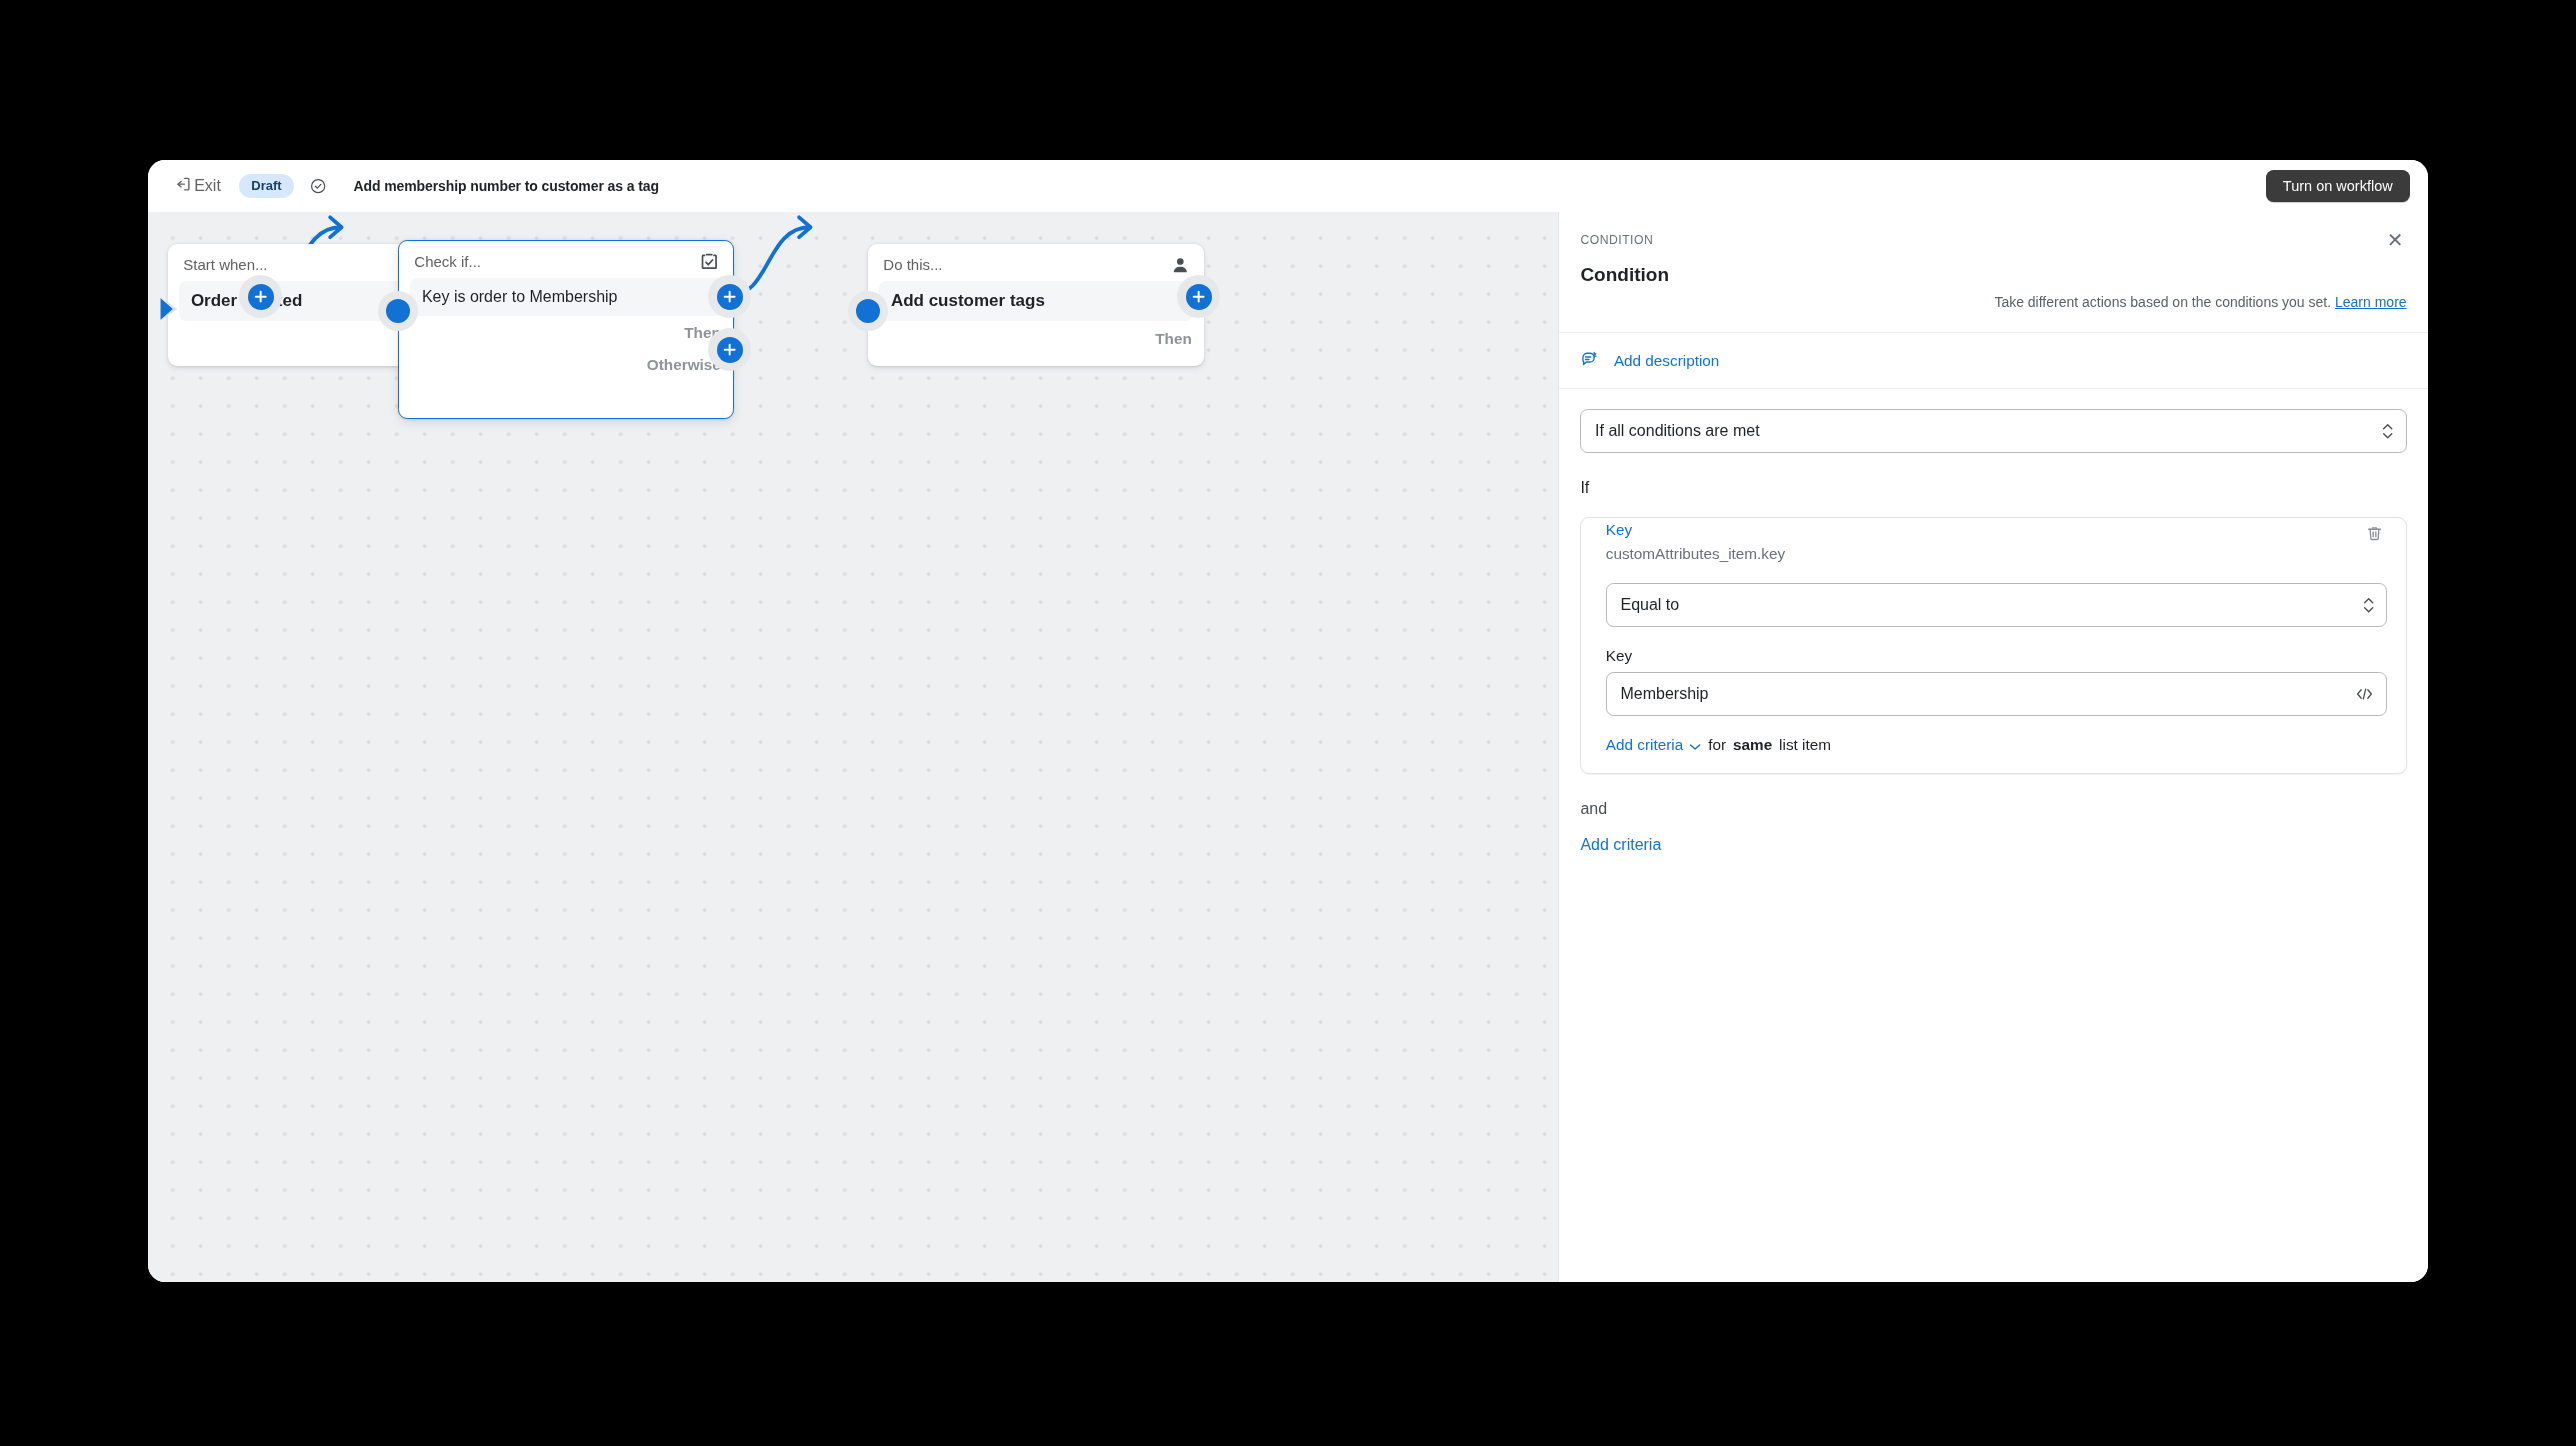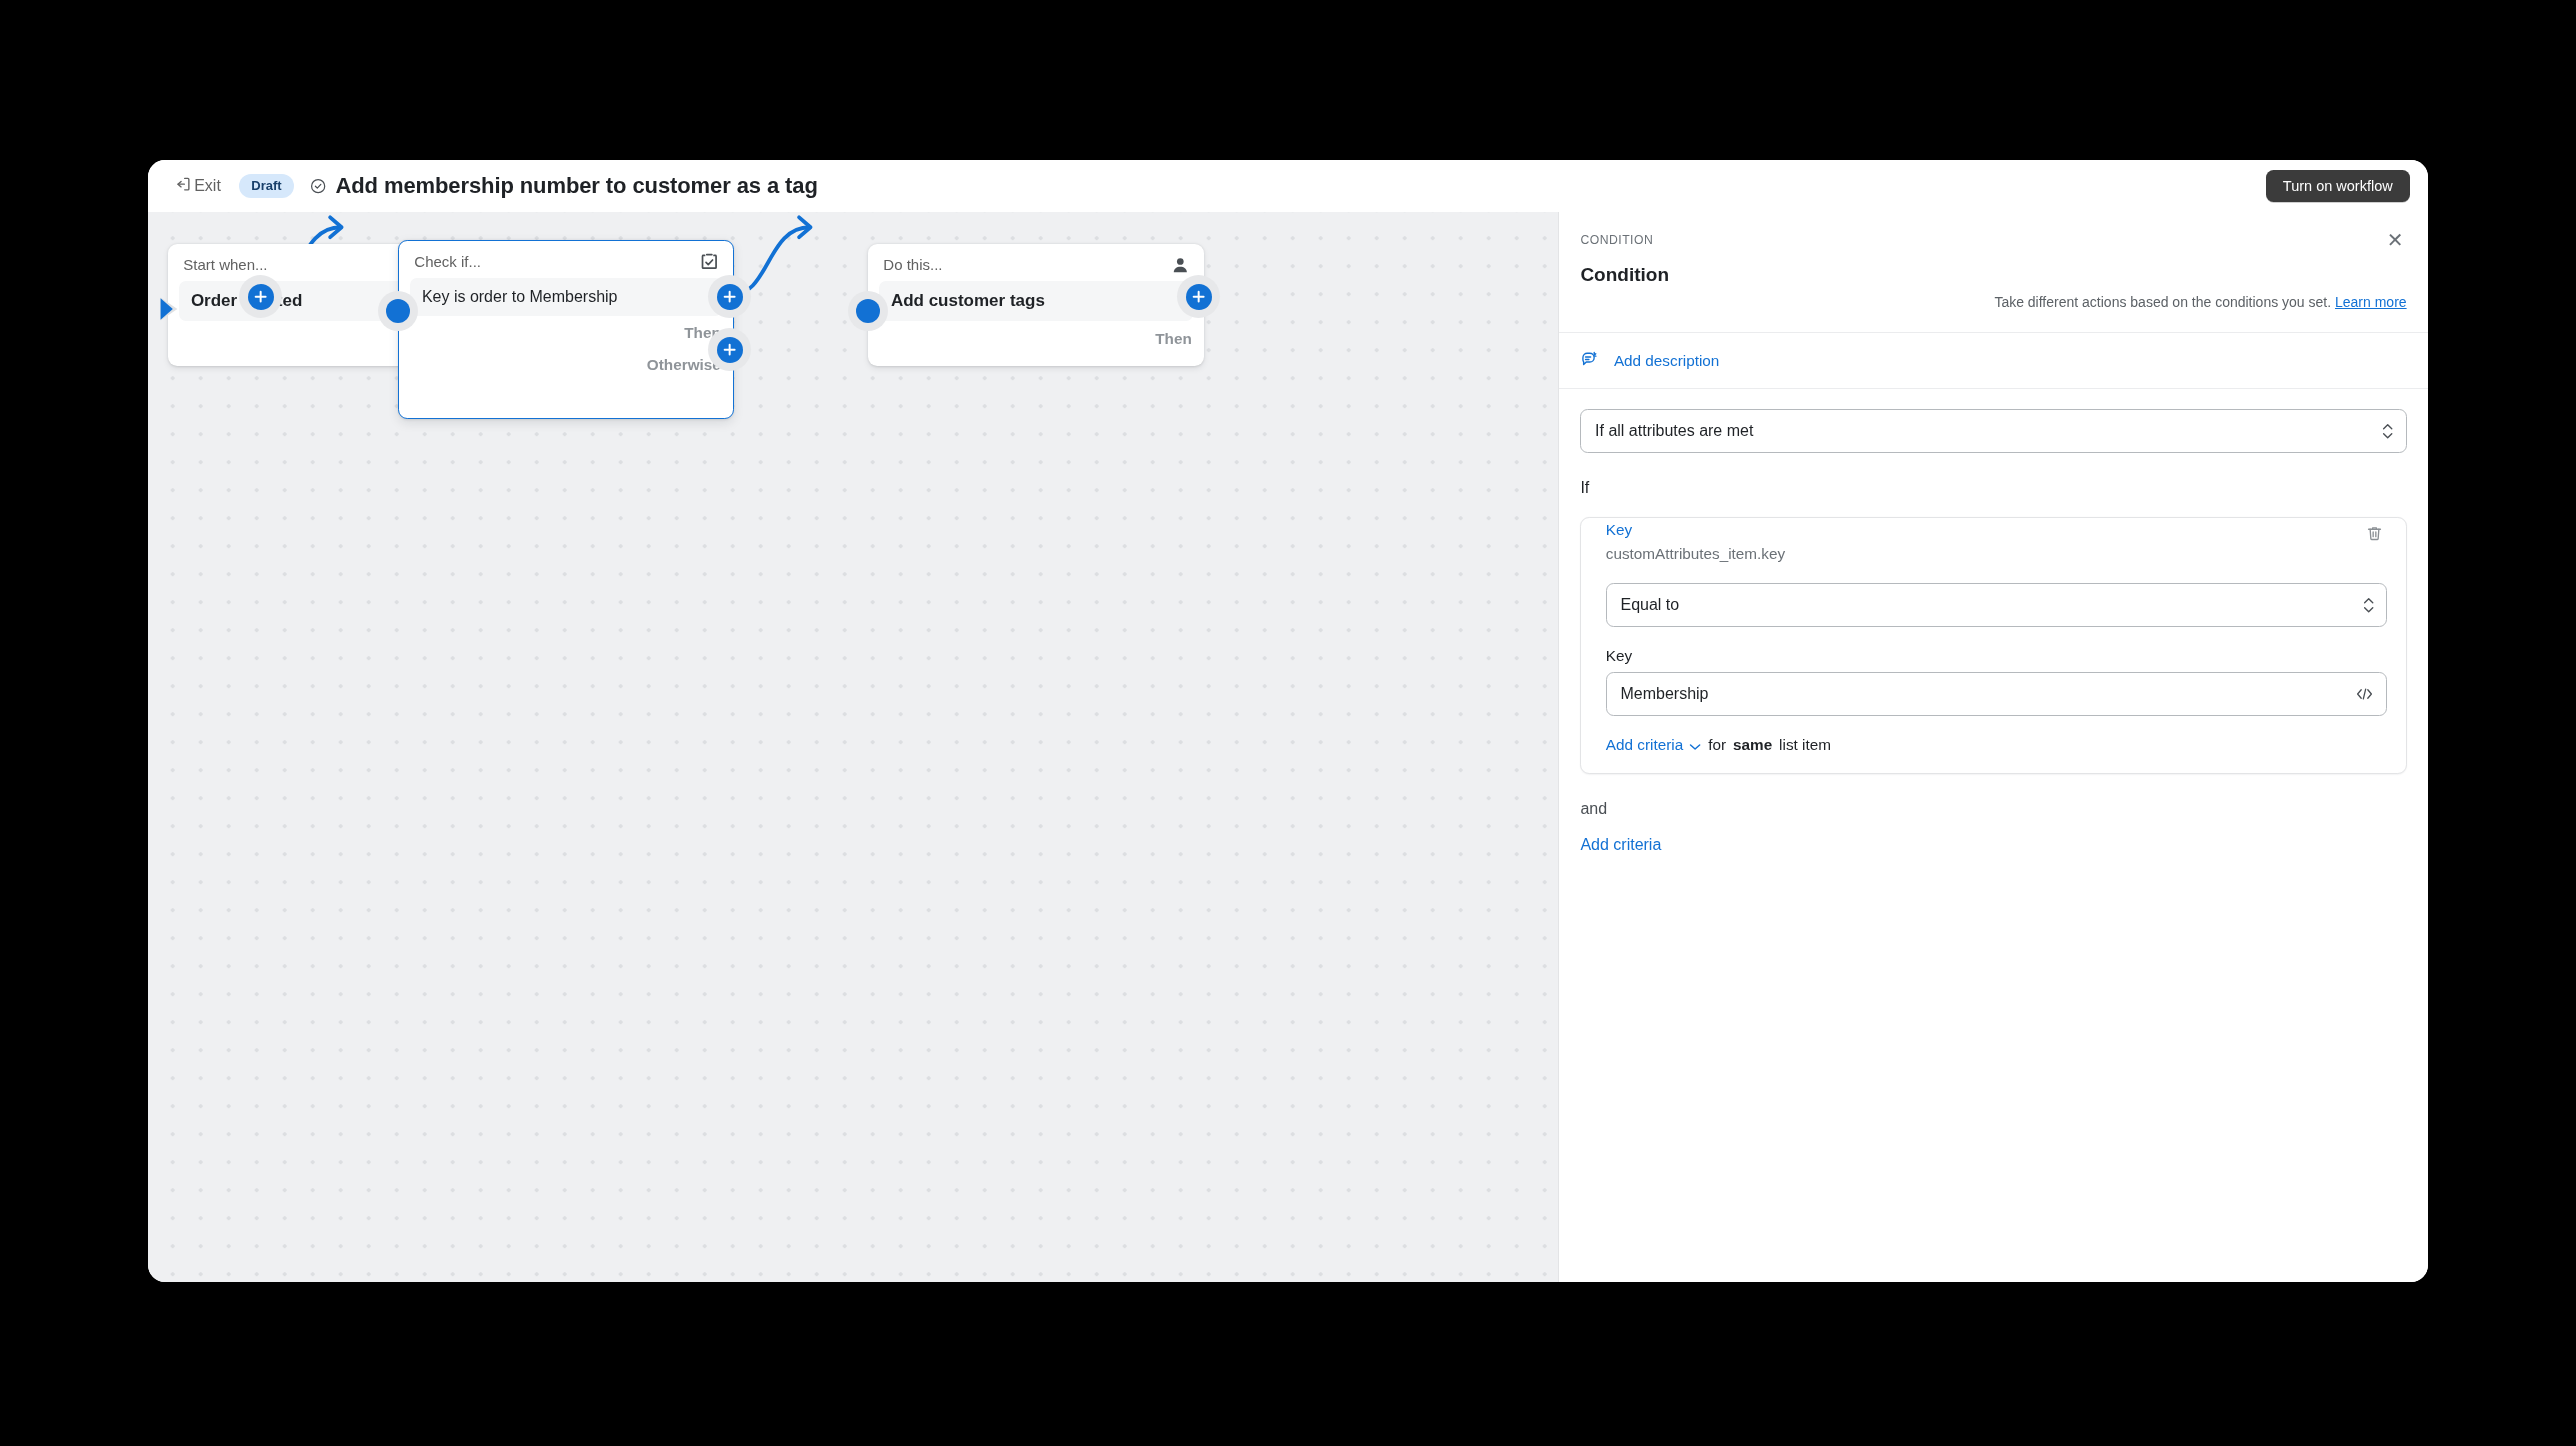--- a/index.html
+++ b/index.html
@@ -42,22 +42,22 @@
   .exit-label { font-size: 16px; color: #616161; font-family: "Liberation Sans", sans-serif; }
   #draft-badge {
     margin-left: 10.7px;
     background: #d6e8fb; color: #19406b;
     font-size: 13px; font-weight: bold;
     padding: 3.8px 12.2px; border-radius: 13.7px;
     line-height: 1.2;
   }
   #check-circle-icon { margin-left: 15.3px; display: flex; align-items: center; }
   #workflow-title {
-    margin-left: 8px;
-    font-size: 22px; font-weight: bold; color: #1f2226;
+    margin-left: 26px;
+    font-size: 14px; font-weight: bold; color: #1f2226;
     letter-spacing: -0.1px;
   }
   #turn-on-workflow-button {
     margin-left: auto;
     background: #3b3b3b; color: #ffffff;
     border: none; border-radius: 7.6px;
     font-size: 14.5px;
     padding: 8.4px 17px;
     cursor: pointer;
     font-family: "Liberation Sans", sans-serif;
@@ -432,21 +432,21 @@
               <path d="M19.5 3.4v2M21.6 5.1l-1.4 1.4M21.8 8.4h-2"></path>
             </svg>
           </span>
           <span>Add description</span>
         </button>
       </div>
 
       <div id="panel-scroll">
 
         <div class="select-control">
-          <span>If all attributes are met</span>
+          <span>If all conditions are met</span>
           <span class="stepper-arrows">
             <svg width="11.4" height="7.6" viewBox="0 0 14 9" fill="none" stroke="#4a4f54" stroke-width="1.7" stroke-linecap="round" stroke-linejoin="round">
                 <path d="M2 7L7 2l5 5"></path>
               </svg>
             <svg width="11.4" height="7.6" viewBox="0 0 14 9" fill="none" stroke="#4a4f54" stroke-width="1.7" stroke-linecap="round" stroke-linejoin="round">
                 <path d="M2 2l5 5 5-5"></path>
               </svg>
           </span>
         </div>
 

